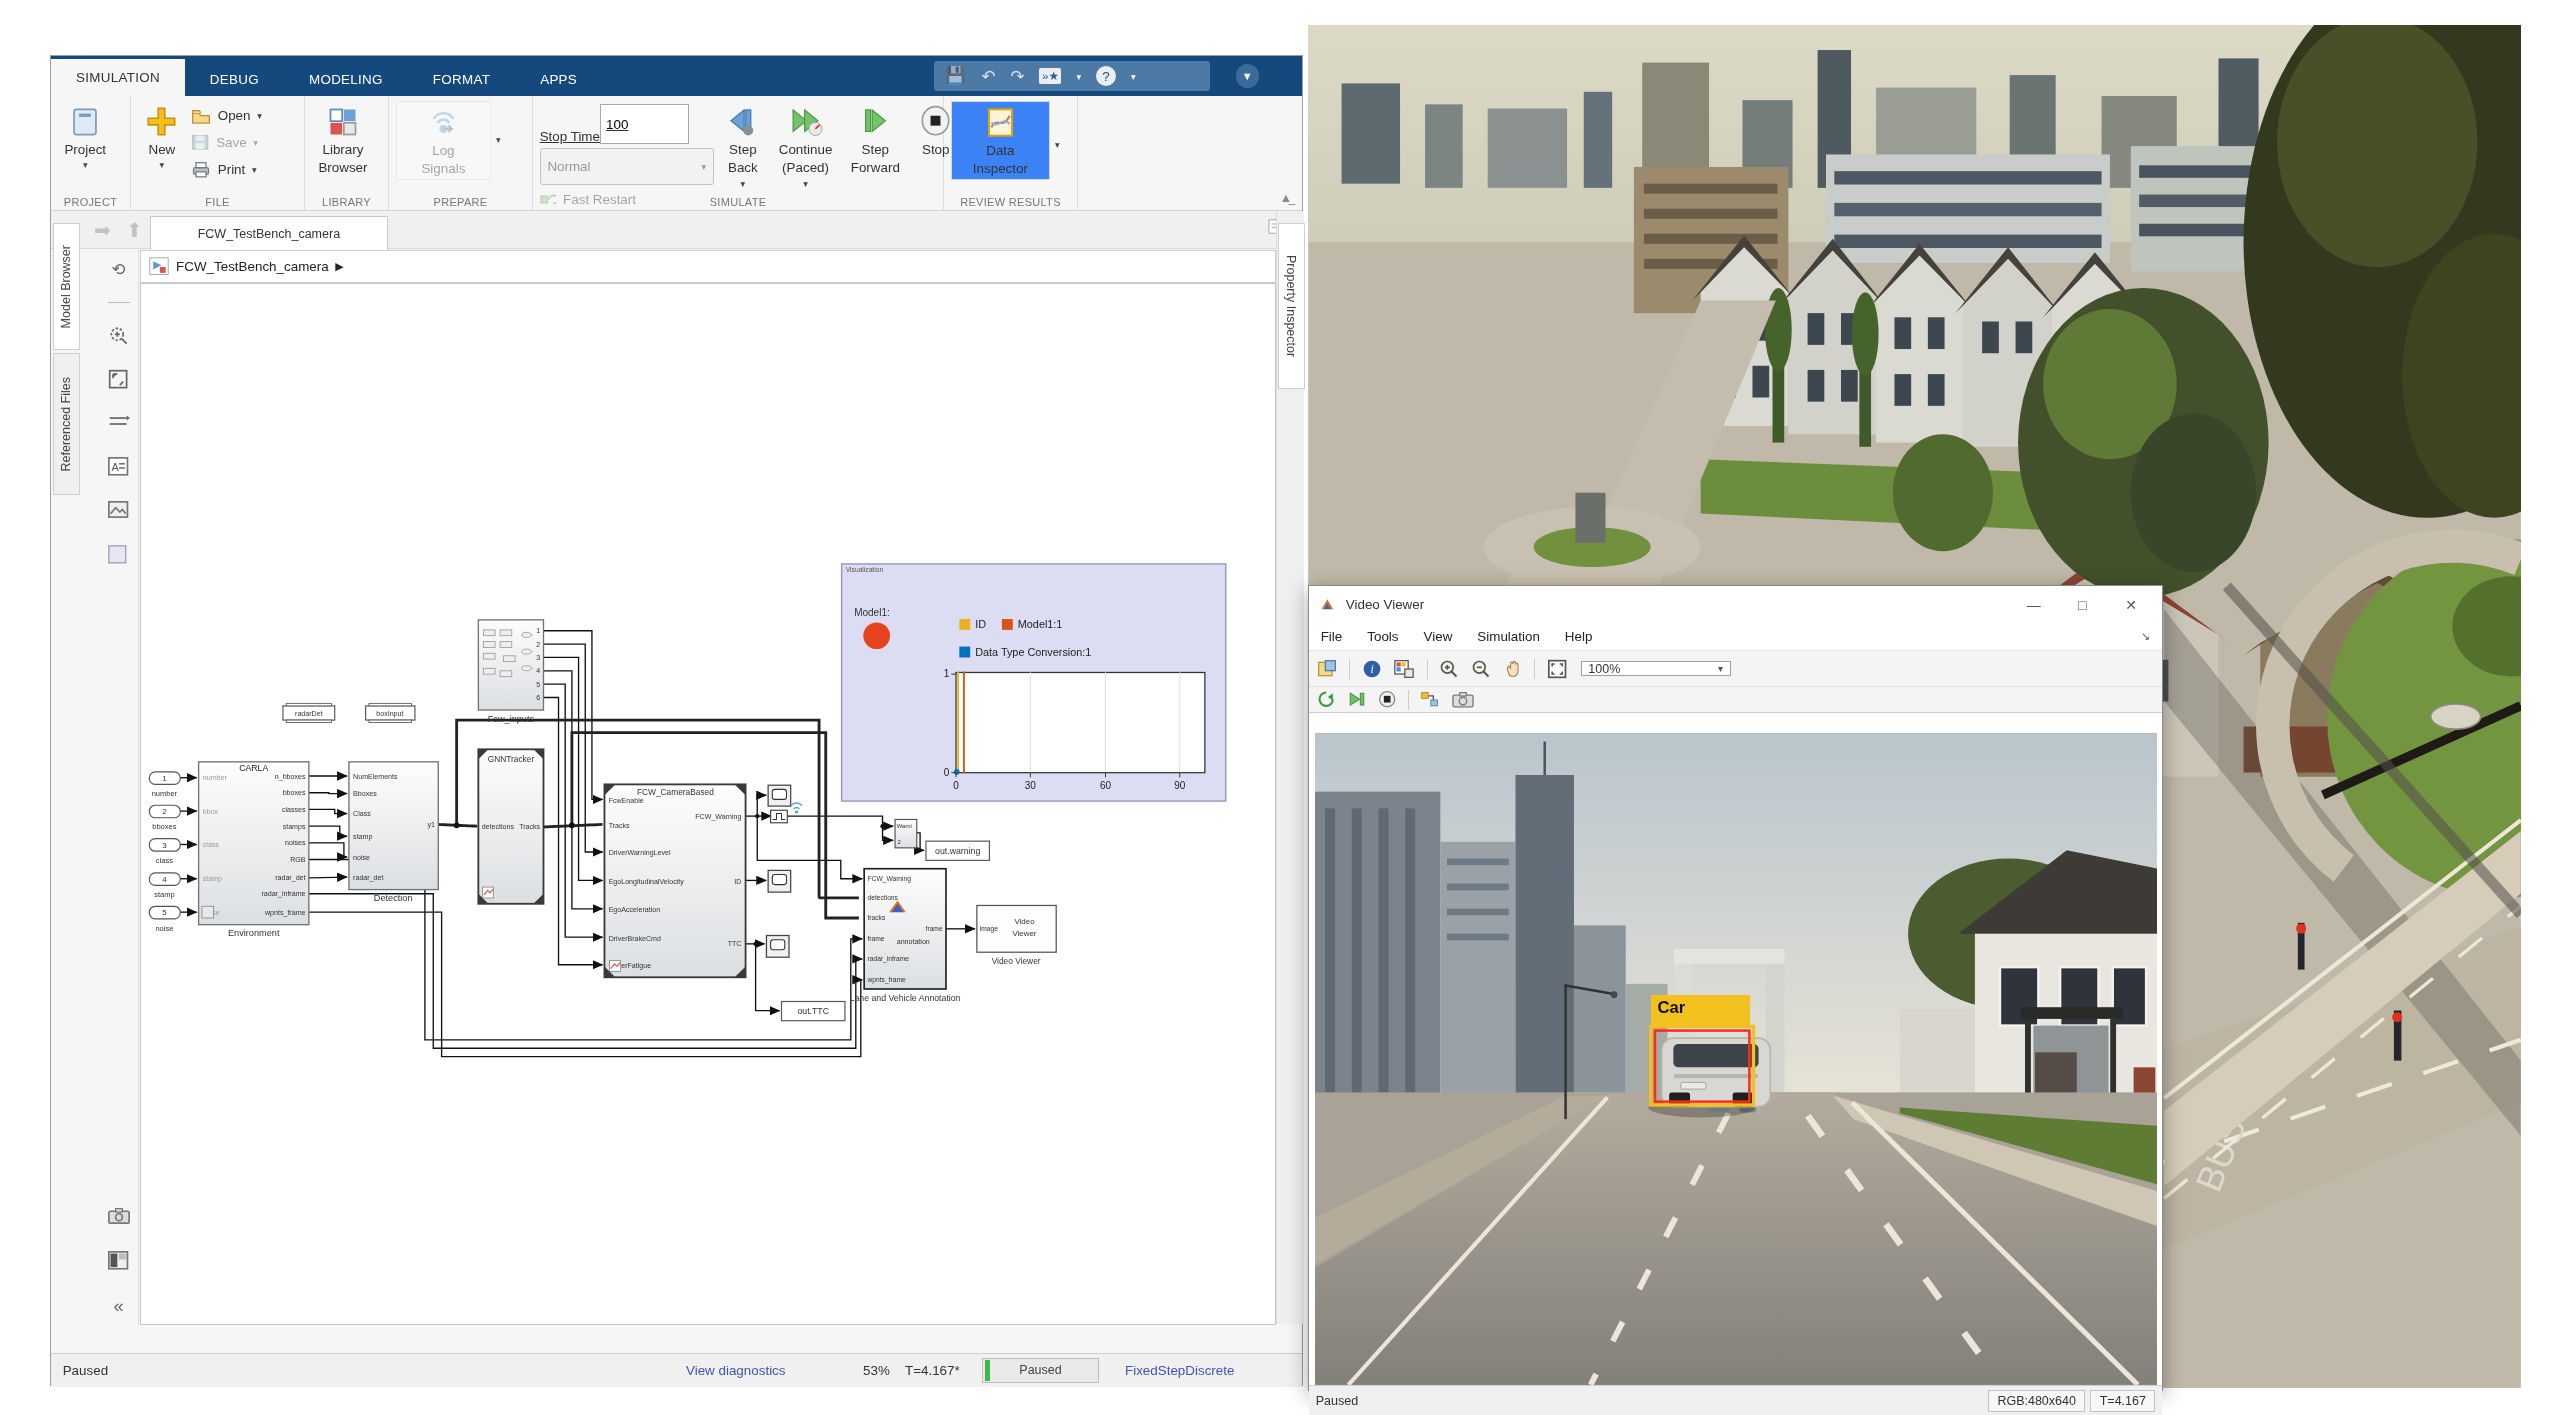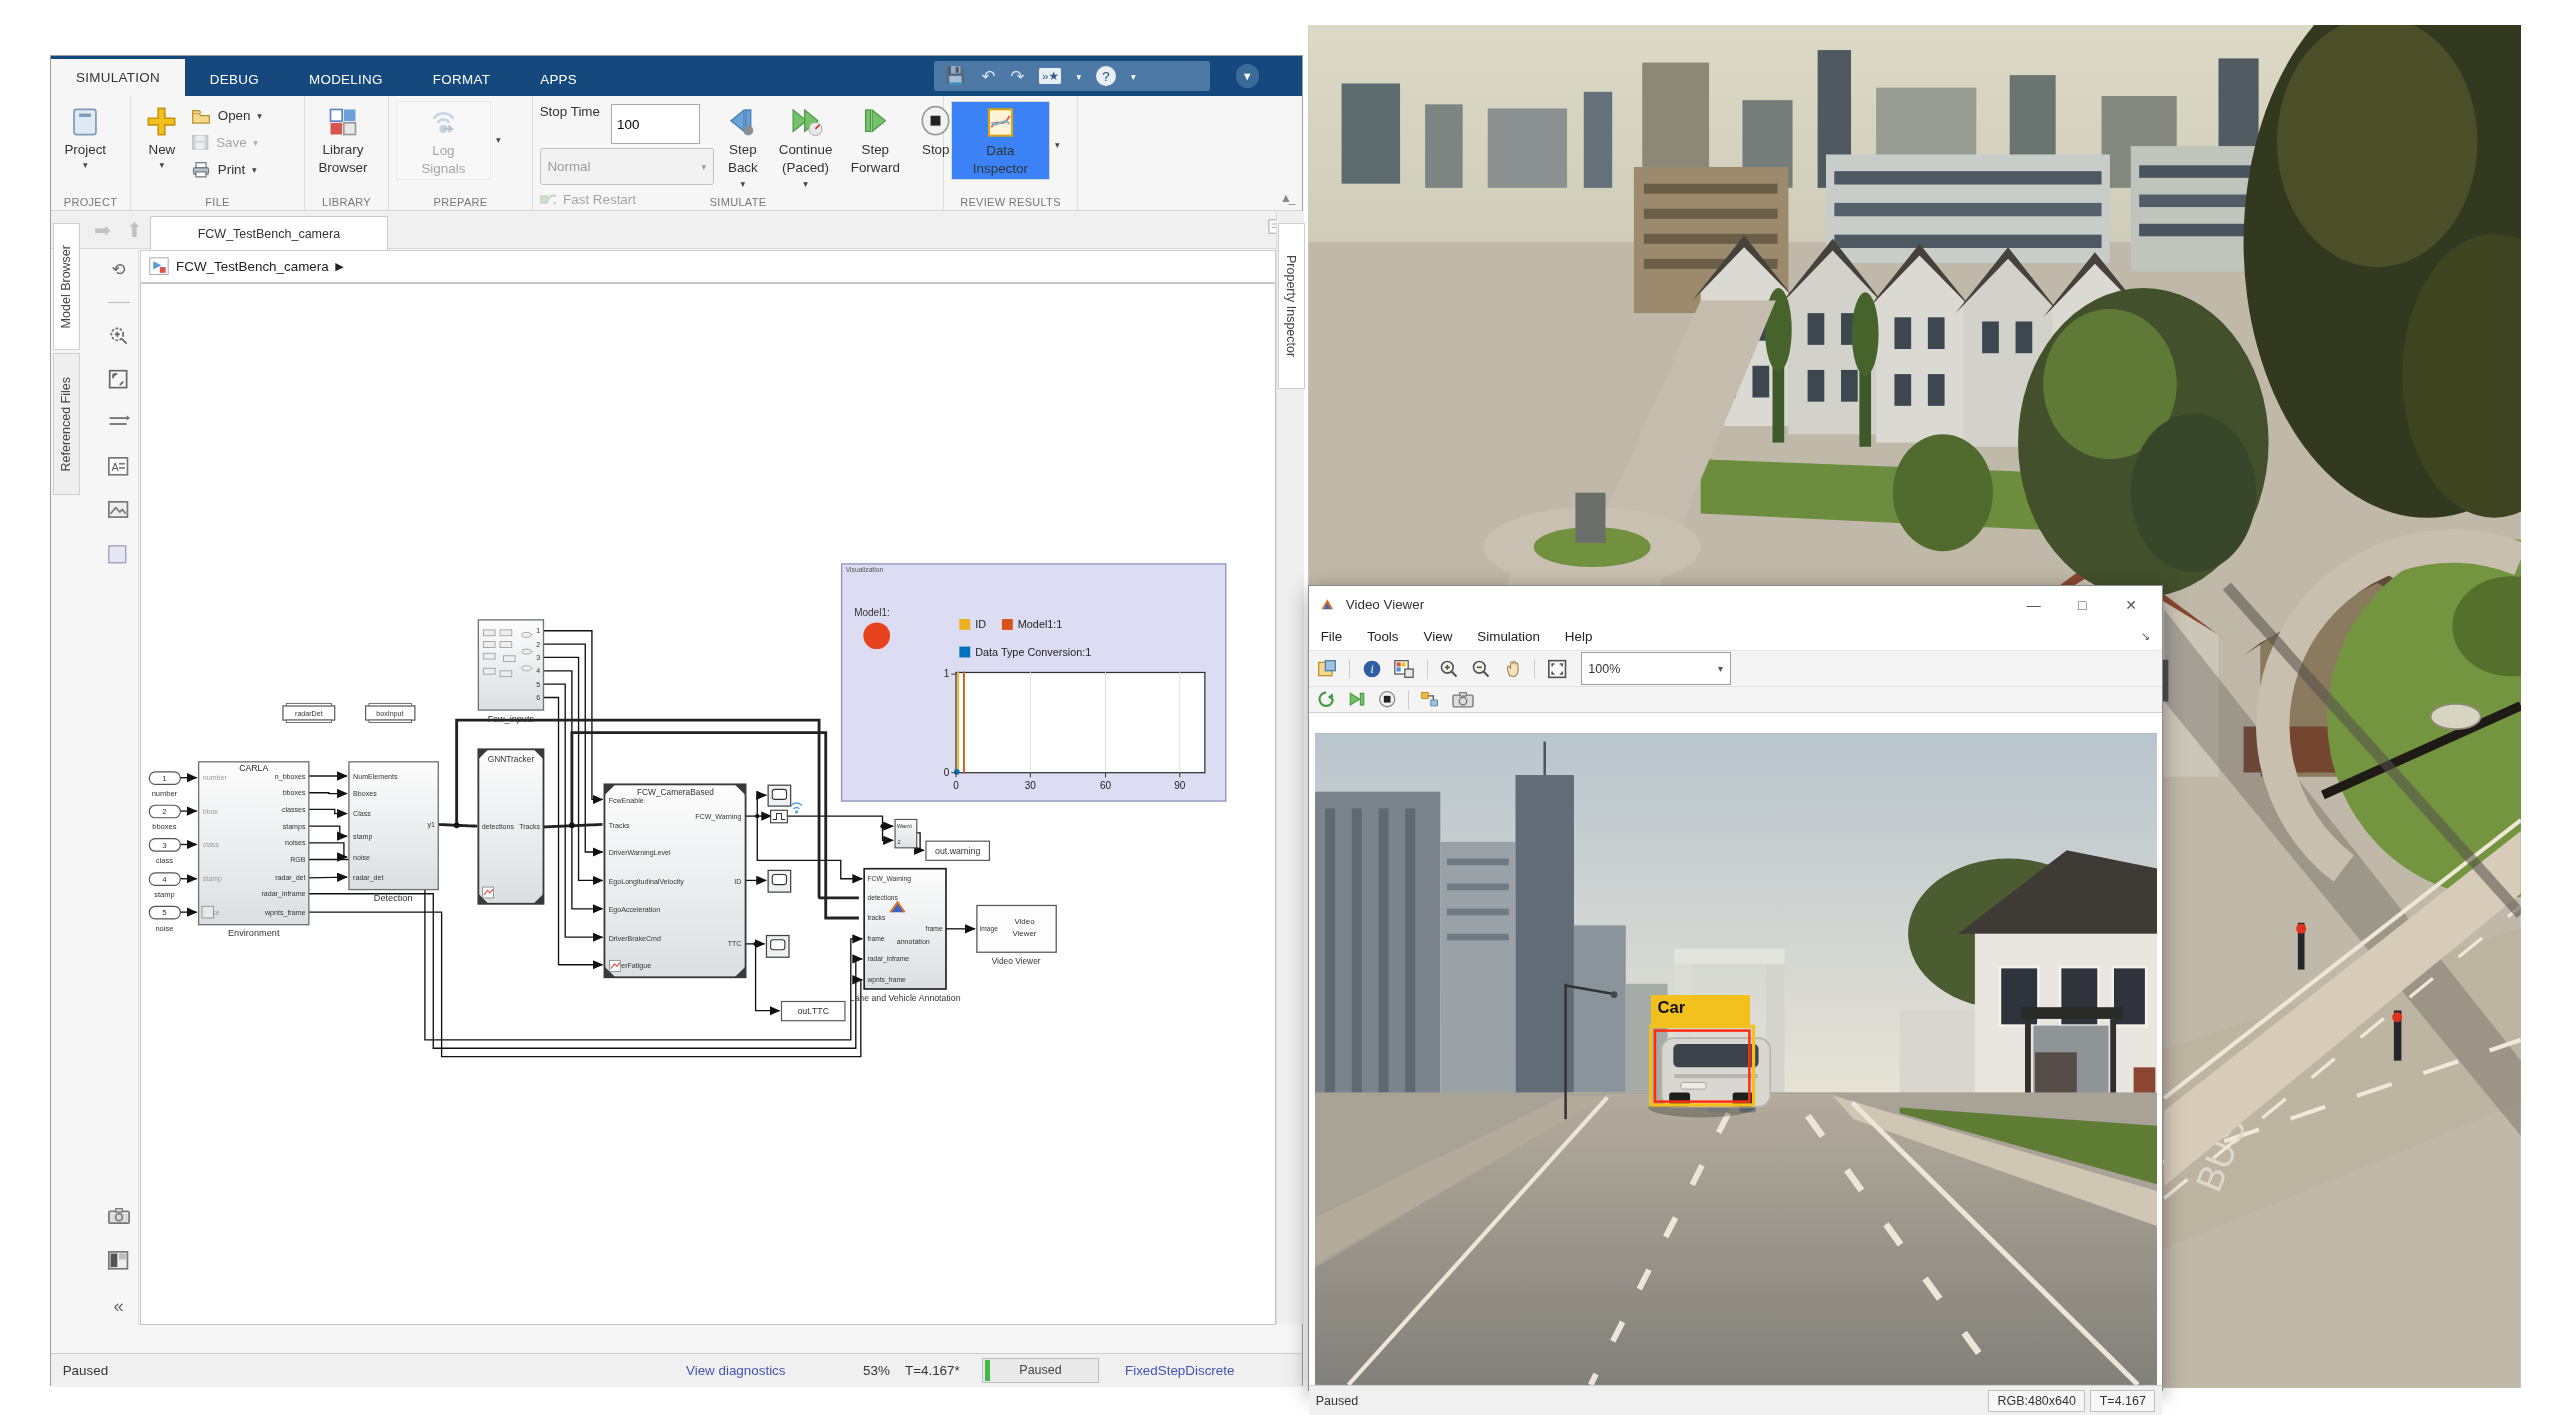--- a/index.html
+++ b/index.html
@@ -24,21 +24,21 @@
   .rib-sec{position:relative;height:100%;border-right:0.8px solid #ddd;box-sizing:border-box;padding:5px 6.7px 16.7px 6.7px;
            display:flex;align-items:flex-start;gap:5px;}
   .rib-label{position:absolute;bottom:1.7px;left:0;width:100%;text-align:center;font-size:11px;color:#767676;letter-spacing:0.3px;}
   .bigbtn{display:flex;flex-direction:column;align-items:center;gap:2.5px;padding:3.3px 6.7px;font-size:13.4px;color:#333;
           text-align:center;line-height:1.15;}
   .bigbtn .bicon{width:35px;height:35px;display:flex;align-items:center;justify-content:center;}
   .smallcol{display:flex;flex-direction:column;justify-content:flex-start;gap:3.3px;padding-top:3.3px;}
   .smallrow{display:flex;align-items:center;gap:6.7px;font-size:13.4px;color:#333;height:23.4px;}
   .dis{opacity:.42;}
   .caret{font-size:9.2px;color:#444;}
-  .st-row{display:flex;align-items:flex-start;gap:11px;font-size:13.4px;}
+  .st-row{display:flex;align-items:flex-end;gap:0;font-size:13.4px;text-decoration:underline;}
   .st-input{width:77px;height:22px;border:0.8px solid #a9a9a9;font-size:13.4px;padding:8px 5px;font-family:"Liberation Sans",sans-serif;}
   .sel{width:174px;height:37px;border:0.8px solid #c3c3c3;border-radius:2.5px;background:#f2f2f2;color:#9a9a9a;
        font-size:13.4px;display:flex;align-items:center;justify-content:space-between;padding:0 6.7px;box-sizing:border-box;}
   
   .sl-docbar{left:0;top:155px;width:100%;height:38px;background:#f0f0f0;border-bottom:0.8px solid #d9d9d9;box-sizing:border-box;}
   .doc-tab{position:absolute;left:99px;top:5px;height:33px;min-width:209px;background:#fff;border:0.8px solid #c9c9c9;border-bottom:none;
            display:flex;align-items:center;justify-content:center;font-size:12.5px;color:#333;padding:0 13.4px;}
   .navarrow{position:absolute;top:6.7px;font-size:20px;}
   .sl-bread{left:89px;top:194px;width:1136px;height:33px;background:#fff;border:0.8px solid #cfcfcf;box-sizing:border-box;
             display:flex;align-items:center;gap:6.7px;padding:0 8.4px;font-size:13.4px;color:#222;}
@@ -66,21 +66,21 @@
   .vv-window{left:1308px;top:585px;width:855px;height:806px;background:#fff;border:0.8px solid #8a8a8a;box-sizing:border-box;
              box-shadow:0 5px 20px rgba(0,0,0,.35);}
   .vv-title{height:37px;display:flex;align-items:center;padding:0 10px;gap:8.4px;font-size:13.4px;color:#333;background:#fff;}
   .vv-ctrl{margin-left:auto;display:flex;gap:6.7px;}
   .vv-cbtn{width:42px;height:30px;display:flex;align-items:center;justify-content:center;font-size:14px;color:#555;}
   .vv-menu{height:27px;display:flex;align-items:center;gap:25px;padding:0 11.7px;font-size:13.4px;color:#222;background:#fff;
            border-bottom:0.8px solid #e4e4e4;}
   .vv-tools1{height:35px;display:flex;align-items:center;gap:11.7px;padding:0 8.4px;background:#f4f4f4;border-bottom:0.8px solid #e0e0e0;}
   .vv-tools2{height:25px;display:flex;align-items:center;gap:11.7px;padding:0 8.4px;background:#f4f4f4;border-bottom:0.8px solid #cfcfcf;}
   .tsep{width:0.8px;height:20px;background:#cdcdcd;}
-  .combo{width:150px;height:33px;border:0.8px solid #9f9f9f;background:#fff;display:flex;align-items:center;
+  .combo{width:150px;height:15px;border:0.8px solid #9f9f9f;background:#fff;display:flex;align-items:center;
          justify-content:space-between;padding:0 6.7px;font-size:12.5px;box-sizing:border-box;}
   .vv-frame{position:relative;margin-left:5.8px;width:842px;height:652px;background:#9a948a;overflow:hidden;margin-top:20px;}
   .vv-status{height:30px;background:#f0f0f0;border-top:0.8px solid #cfcfcf;display:flex;align-items:center;
              padding:0 6.7px;font-size:12.5px;color:#333;}
   .vv-box{border:0.8px solid #c2c2c2;background:#f7f7f7;height:20px;display:flex;align-items:center;padding:0 8.4px;margin-left:5px;}
   .bbox-label{position:absolute;background:#f2c11d;color:#111;font-size:16.7px;font-weight:bold;
               display:flex;align-items:flex-start;padding:2.5px 6.7px;box-sizing:border-box;}
 </style>
 </head>
 <body>

